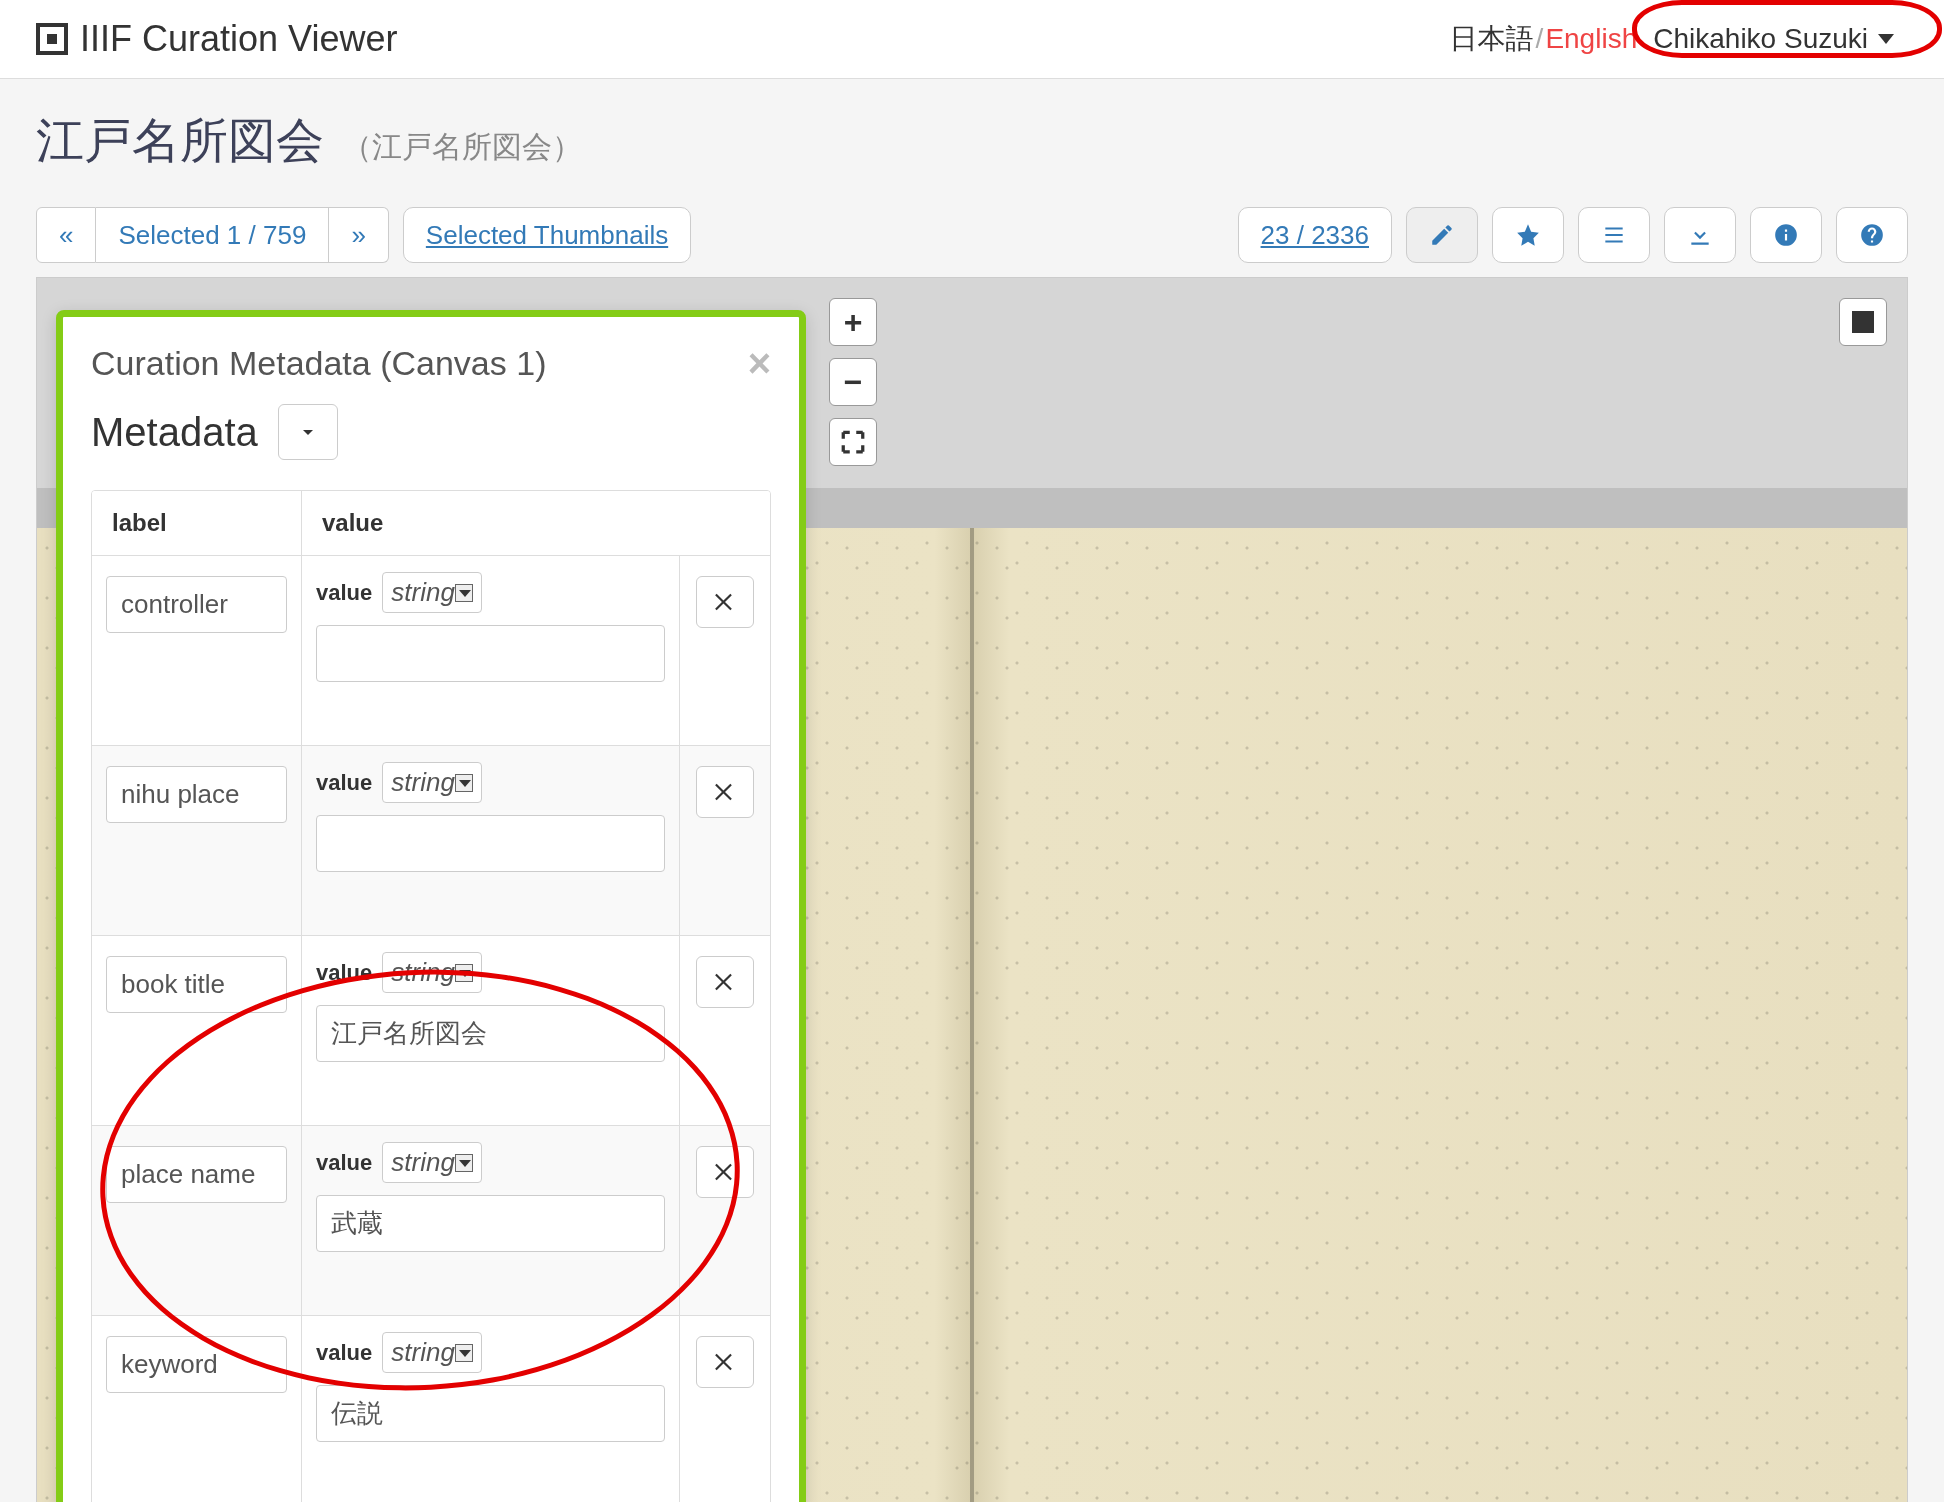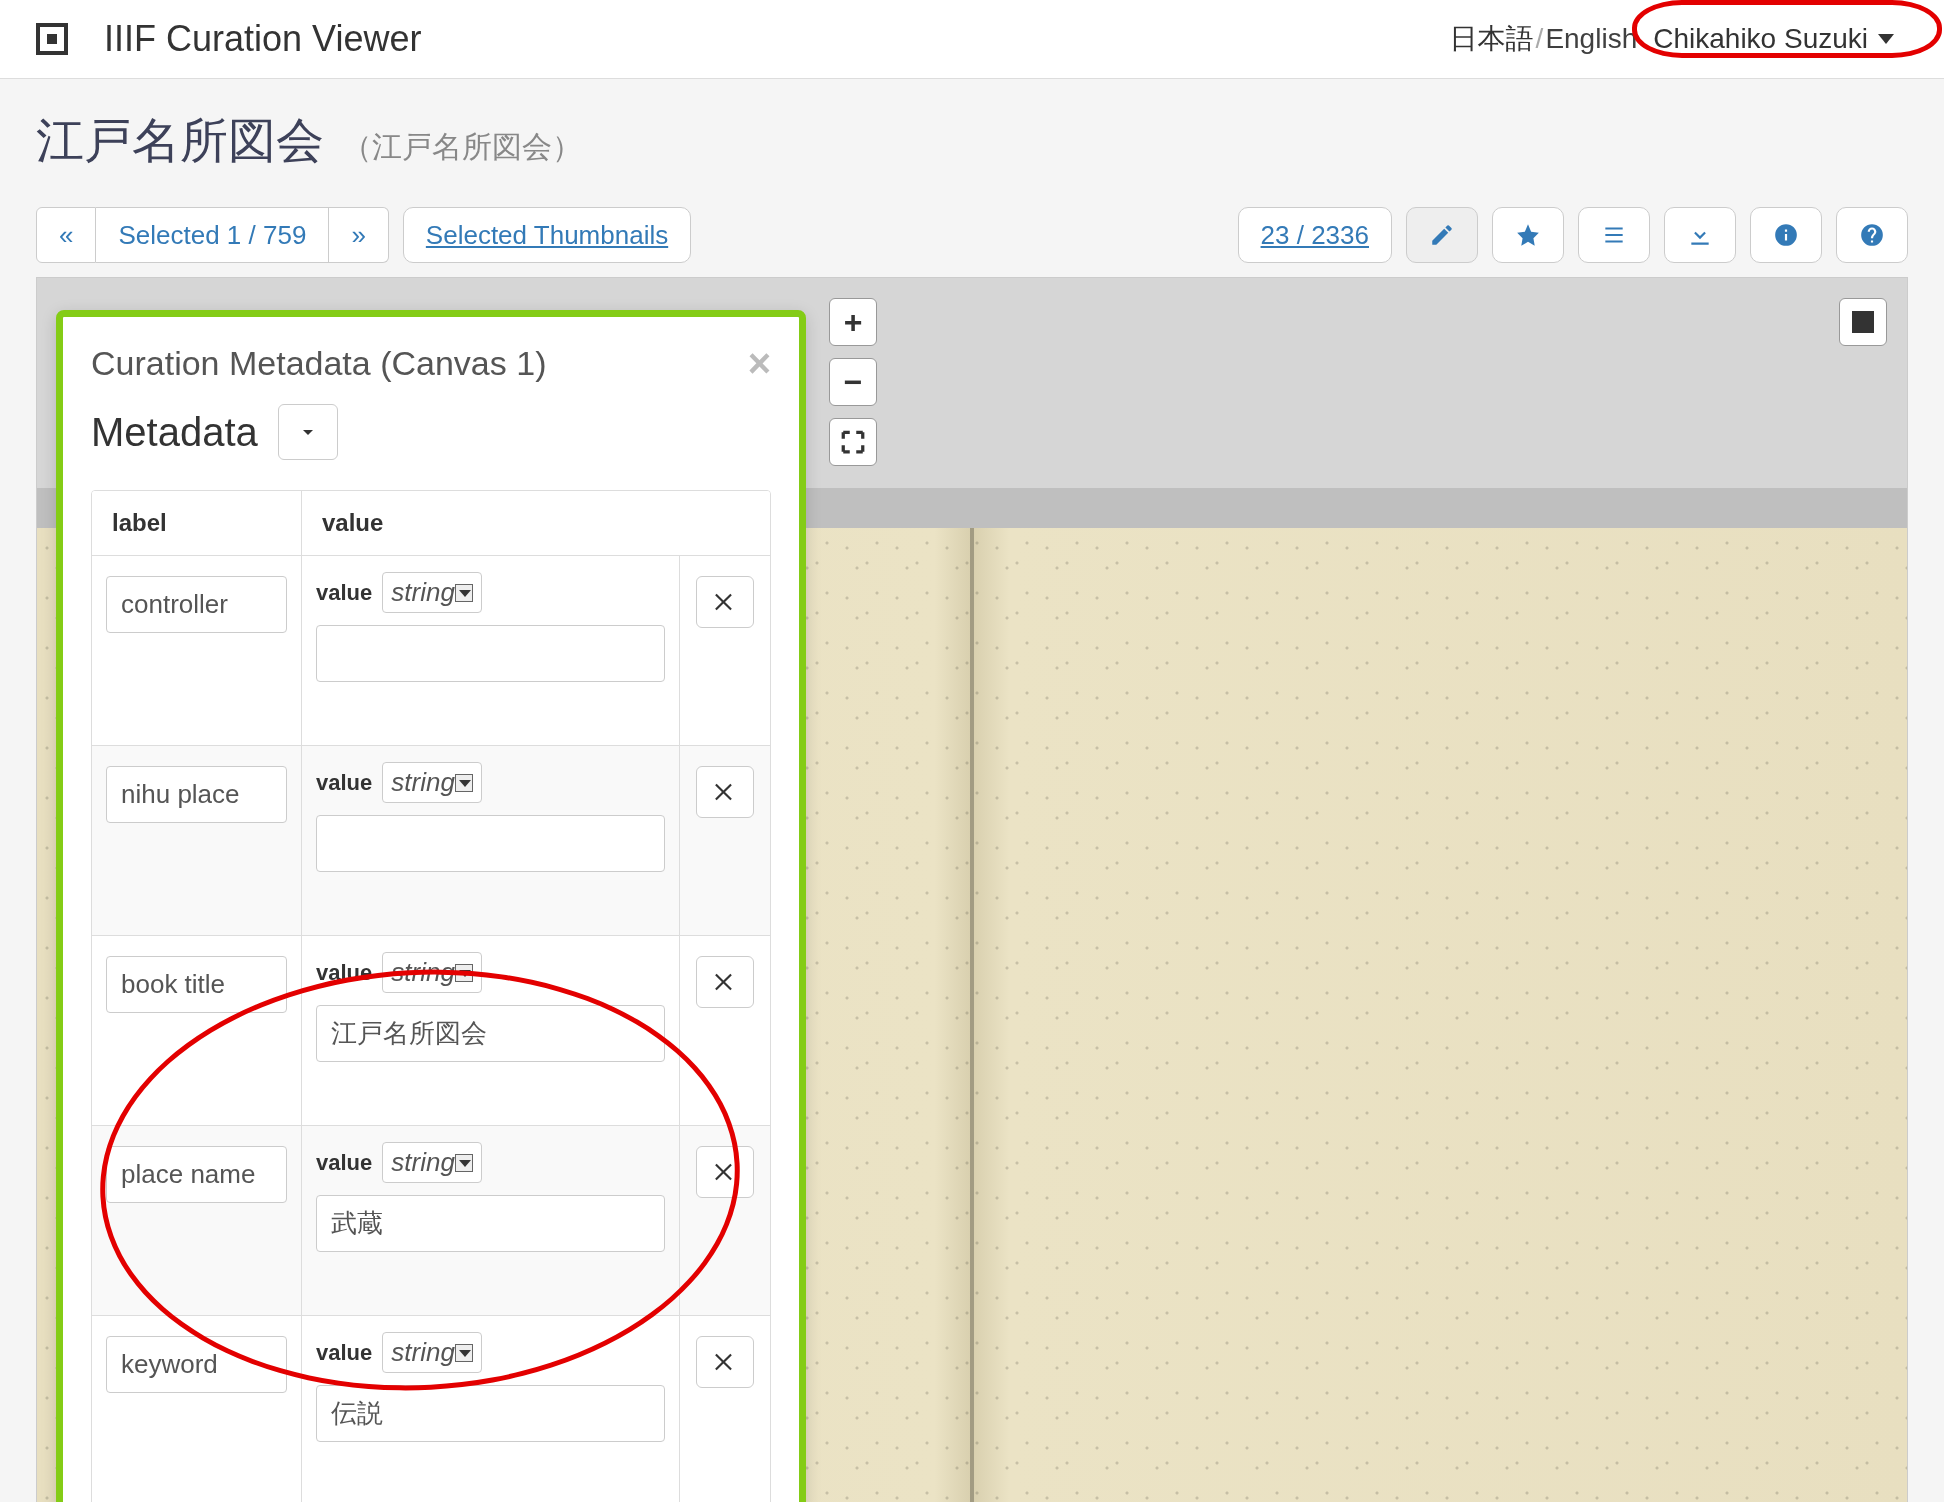--- a/index.html
+++ b/index.html
@@ -12,30 +12,30 @@
   position: relative;
 }
 .top-bar {
   background: #fff;
   border-bottom: 1px solid #ddd;
   padding: 18px 36px;
   display: flex;
   align-items: center;
   justify-content: space-between;
 }
-.top-left { display: flex; align-items: center; gap: 36px; }
+.top-left { display: flex; align-items: center; gap: 12px; }
 .logo-icon {
   width: 32px; height: 32px; border: 4px solid #333; position: relative; display: flex; align-items: center; justify-content: center;
 }
 .logo-icon::after { content: ""; width: 10px; height: 10px; background: #333; }
 .app-title { font-size: 36px; color: #333; font-weight: 400; }
 .top-right { display: flex; align-items: center; gap: 2px; font-size: 28px; }
 .lang-jp { color: #333; }
 .lang-sep { color: #aaa; }
-.lang-en { color: #404040; }
+.lang-en { color: #ef4444; }
 .user-toggle { color: #333; display: flex; align-items: center; gap: 6px; cursor: pointer; padding: 2px 14px; }
 .caret-down { width: 0; height: 0; border-left: 8px solid transparent; border-right: 8px solid transparent; border-top: 10px solid #333; margin-left: 4px; }
 .main-area { padding: 30px 36px 0 36px; }
 .title-row { display: flex; align-items: baseline; gap: 18px; margin-bottom: 34px; }
 .doc-title { font-size: 48px; color: #3d4159; font-weight: 400; }
 .doc-subtitle { font-size: 30px; color: #888; }
 .toolbar-row { display: flex; justify-content: space-between; margin-bottom: 14px; }
 .toolbar-left, .toolbar-right { display: flex; gap: 14px; }
 .btn-group { display: flex; }
 .btn {

